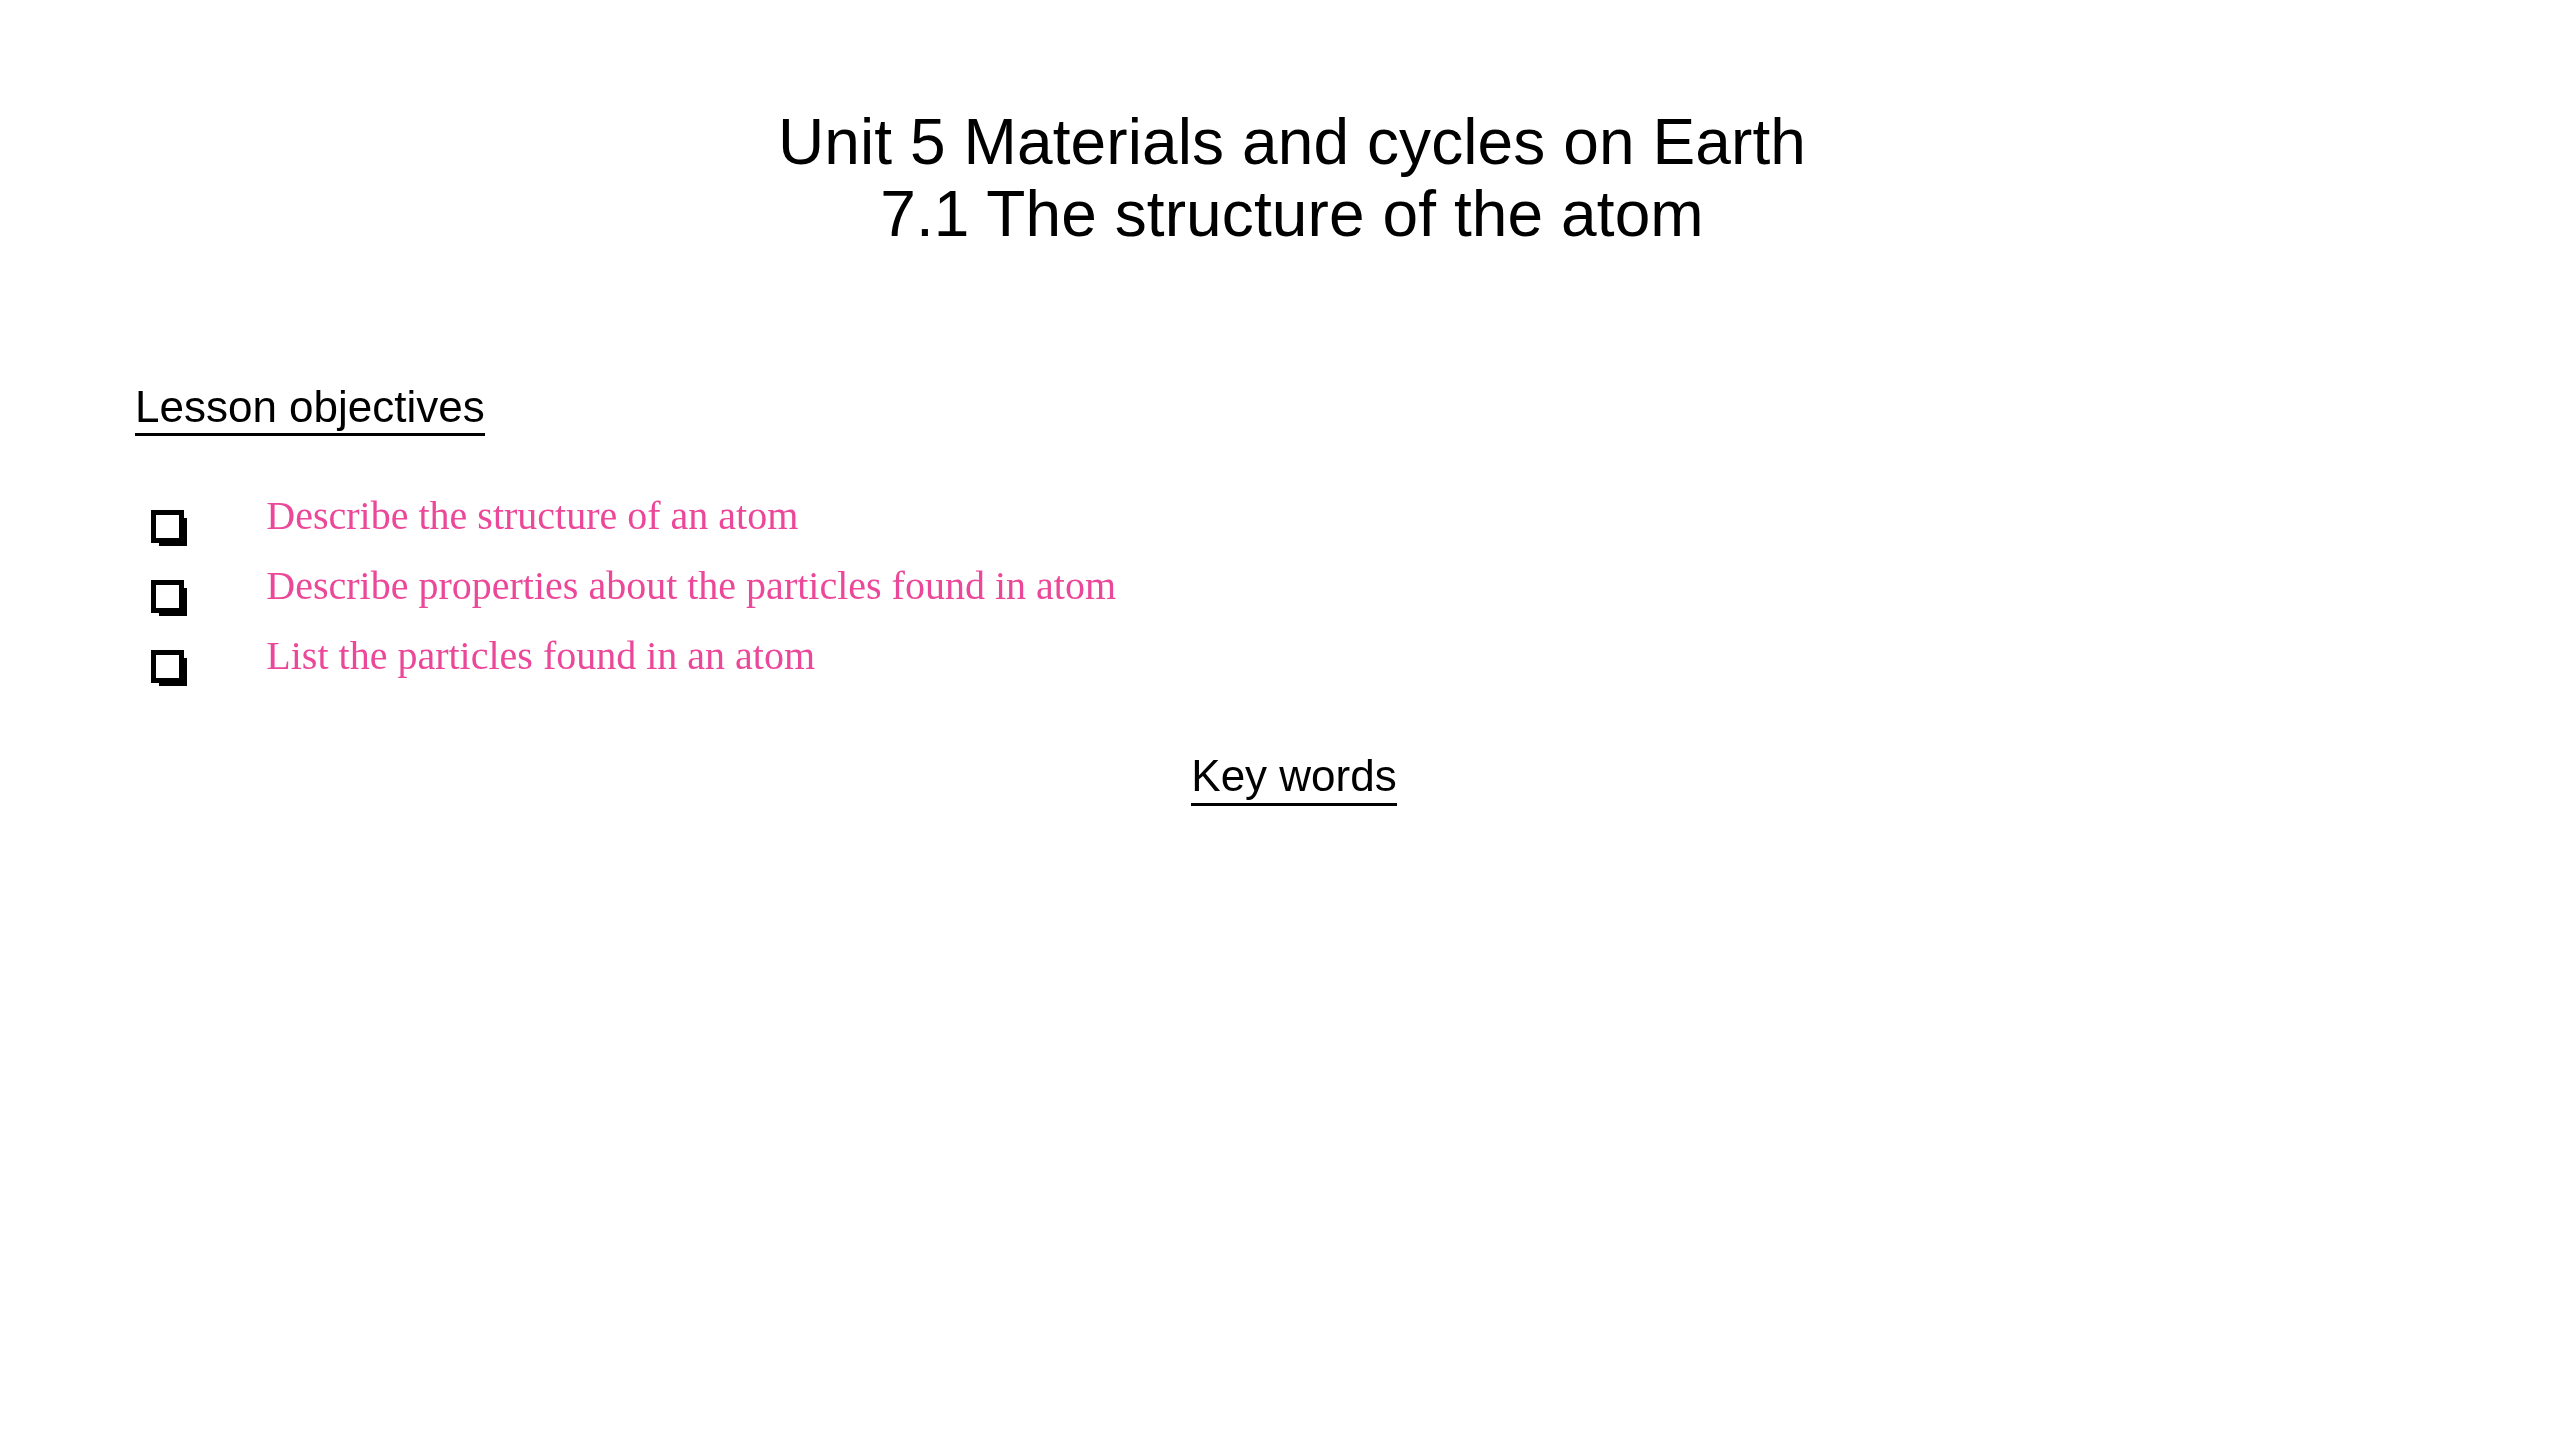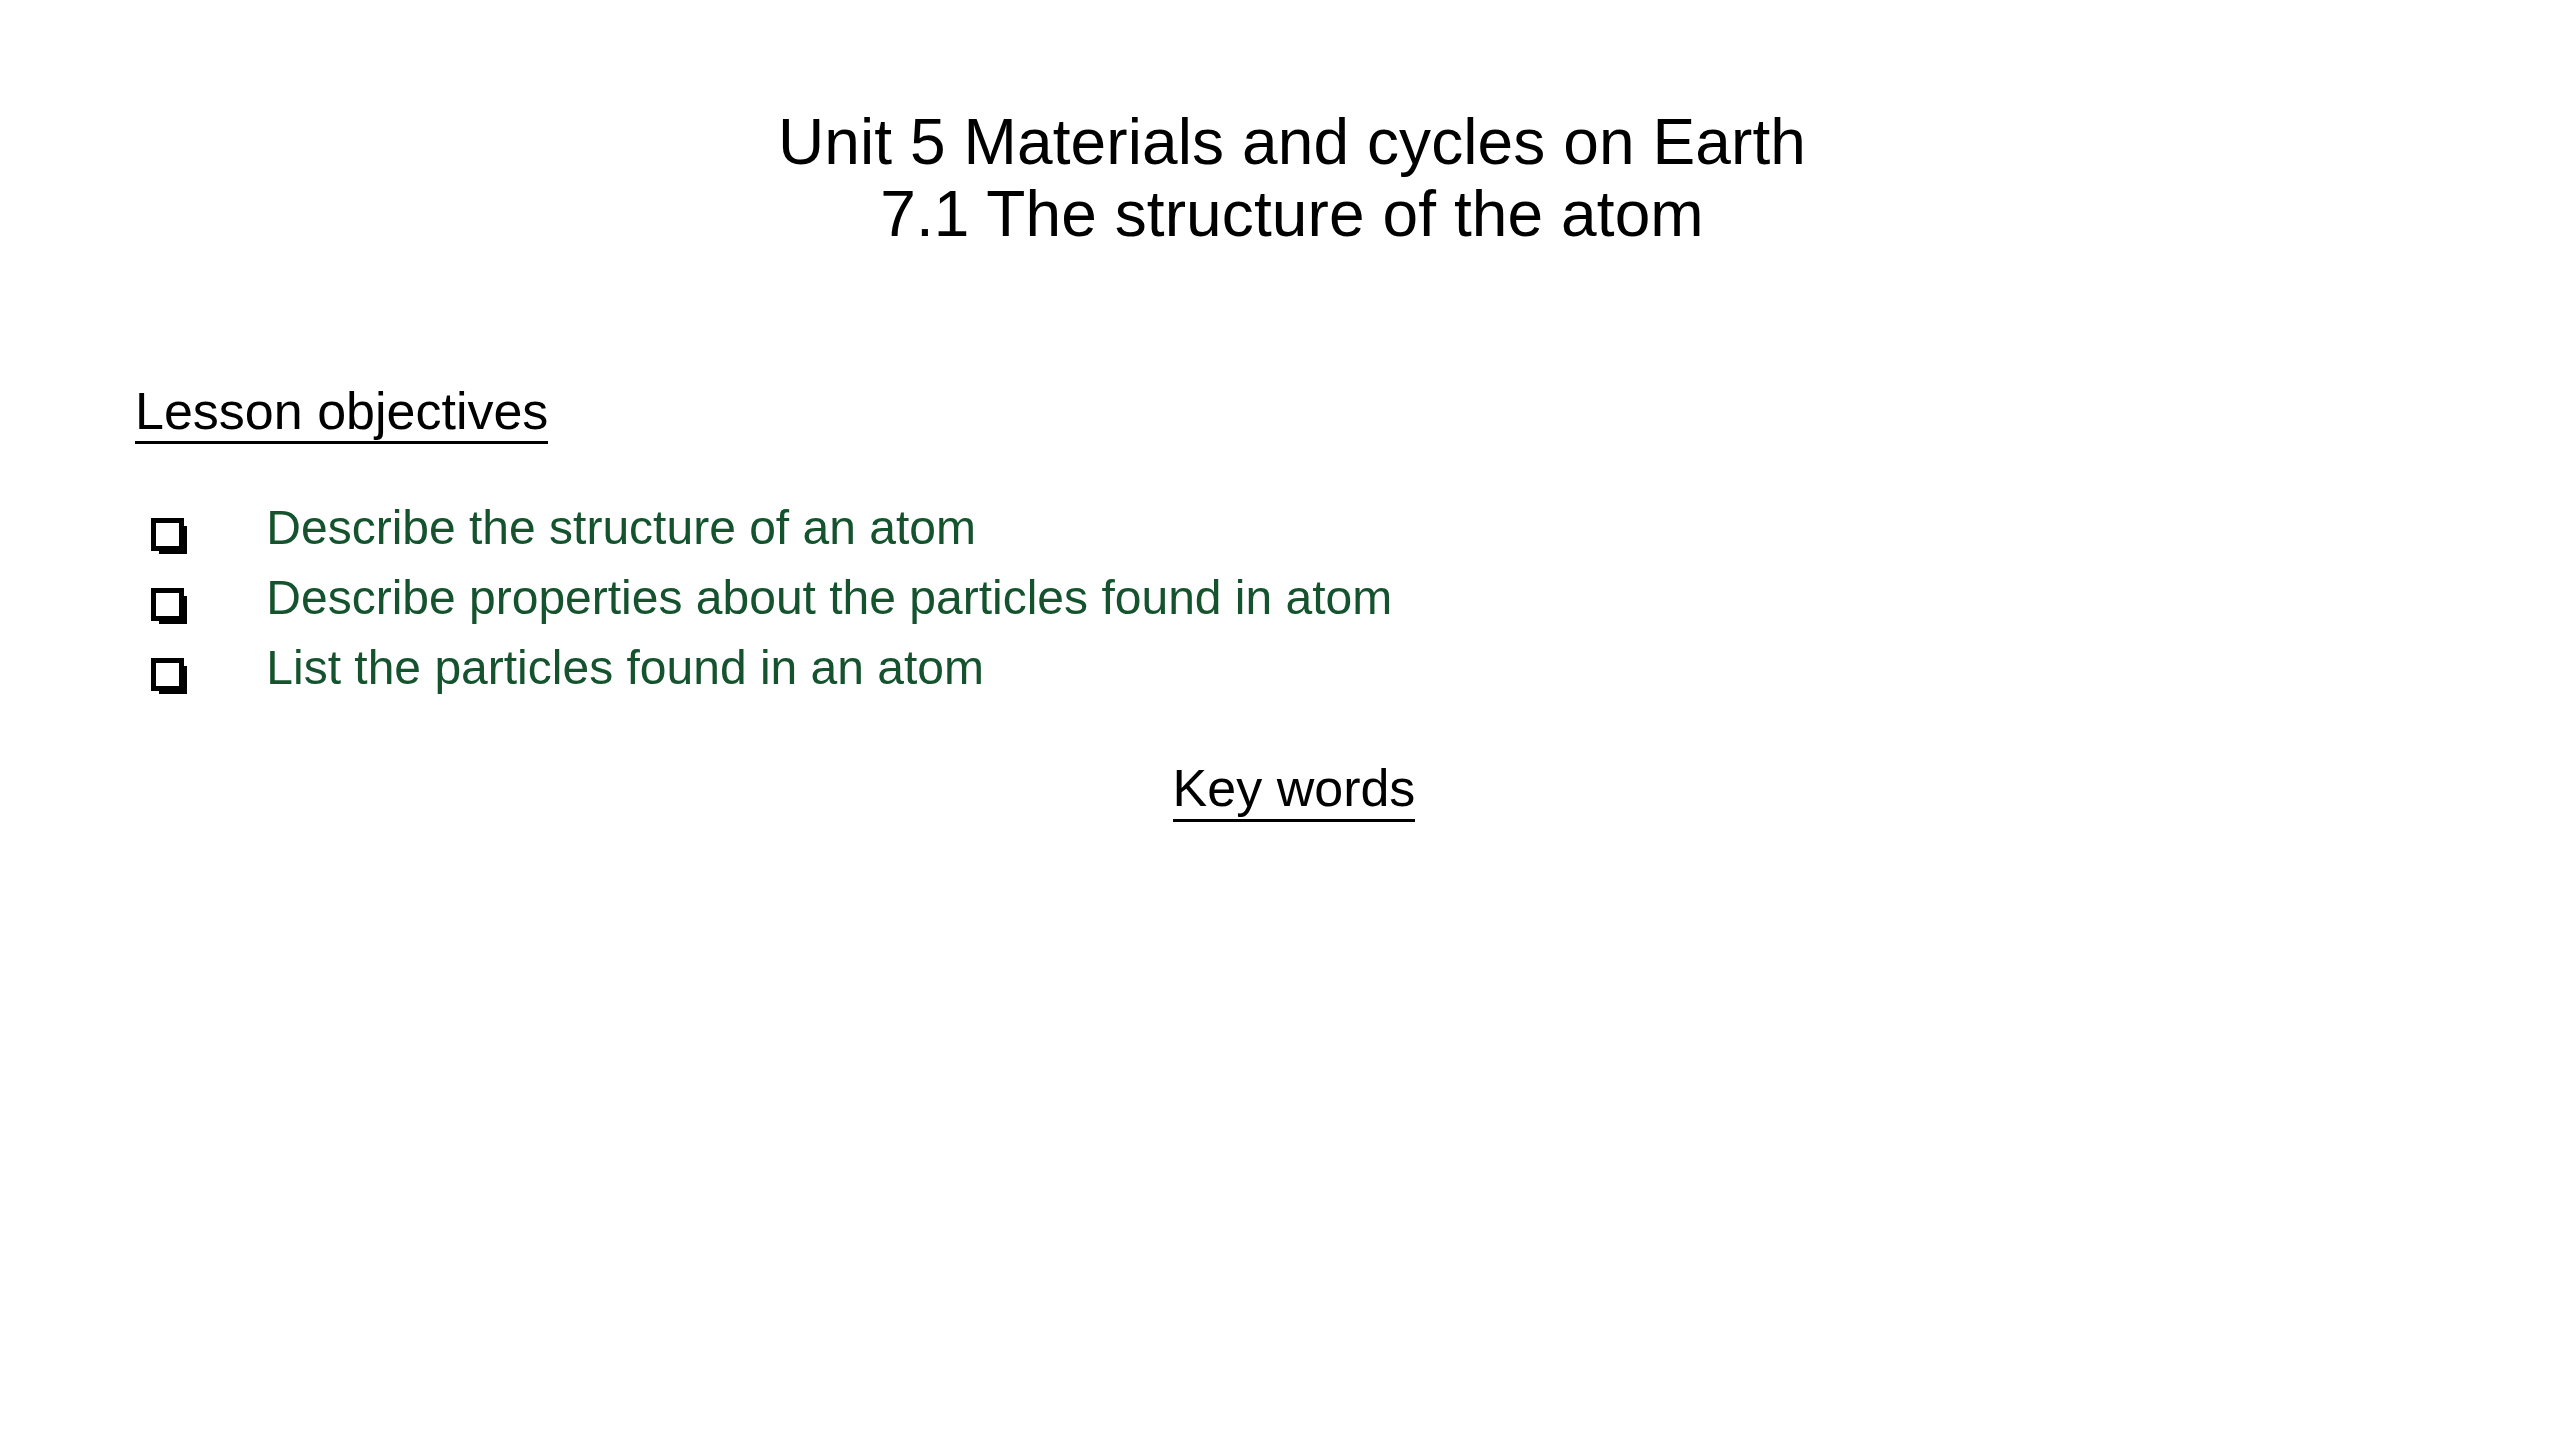--- a/index.html
+++ b/index.html
@@ -43,21 +43,21 @@
 
   
   .body-col {
     position: absolute;
     left: 135px;
     top: 385px;
     width: 2318px;
   }
 
   .section-heading {
-    font-size: 52px;
+    font-size: 44px;
     font-weight: 400;
     line-height: 1.0;
     color: #000000;
     display: block;
     margin: 0;
     white-space: nowrap;
   }
   .section-heading .u {
     display: inline-block;
     border-bottom: 3.4px solid #000000;
@@ -99,26 +99,27 @@
     position: absolute;
     left: 0;
     top: 0;
     width: 23px;
     height: 23px;
     background: #ffffff;
     border: 5.2px solid #000000;
     box-sizing: content-box;
   }
   .objective-text {
-    font-size: 48px;
+    font-size: 40px;
     font-weight: 400;
     line-height: 1.0;
     margin-left: 79px;
     white-space: nowrap;
-    color: #14532d;
+    color: #ec4899;
+    font-family: Liberation Serif, serif;
   }
 
   
   .keywords-heading {
     margin-top: 48px;
     text-align: center;
   }
   .keywords-text {
     font-size: 48px;
     font-weight: 400;

